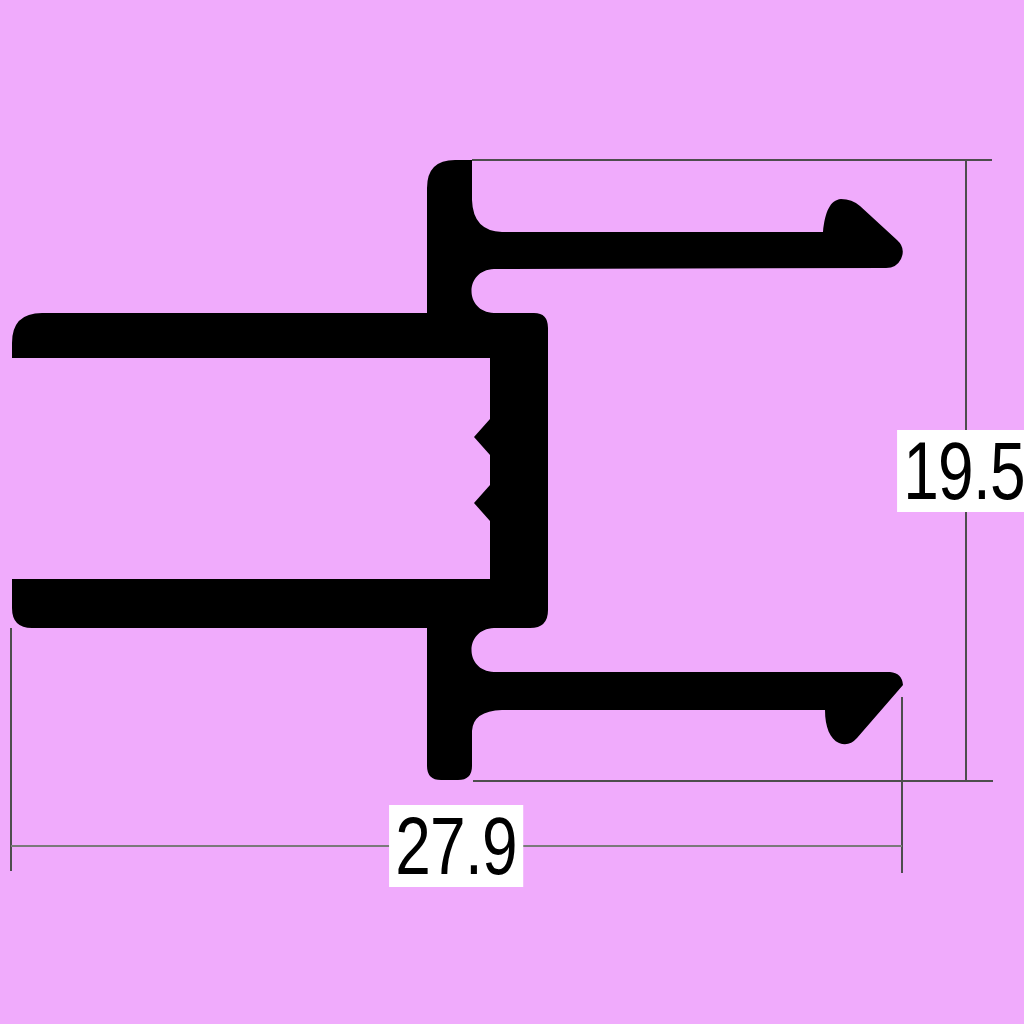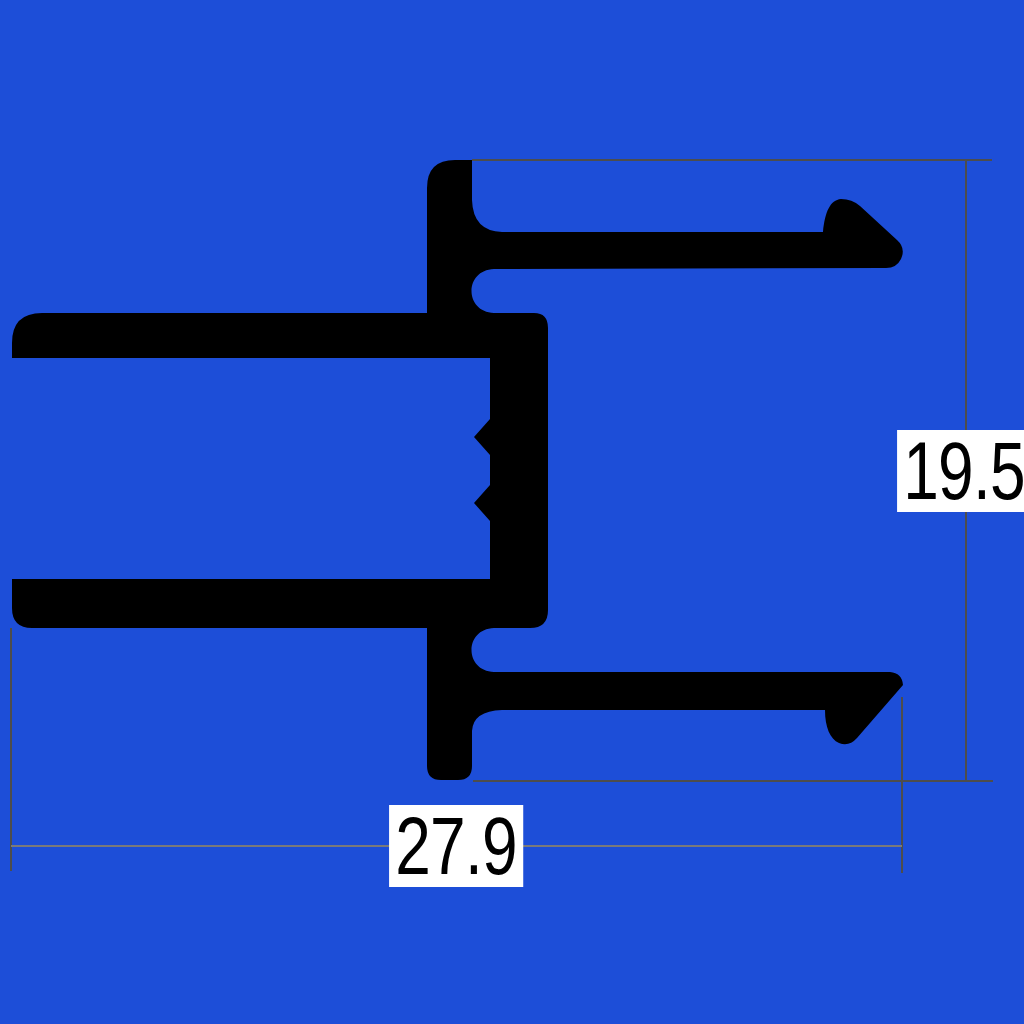--- a/index.html
+++ b/index.html
@@ -1,19 +1,19 @@
 <!DOCTYPE html>
 <html><head>
 <meta charset="utf-8">
 <style>
   html,body{margin:0;padding:0;background:#fff;}
   #canvas{
     position:relative;
     width:1024px;height:1024px;
-    background:#1d4ed8;
+    background:#f0abfc;
     overflow:hidden;
     font-family:"Liberation Sans", sans-serif;
   }
   .thinline{position:absolute;z-index:1;}
   .h-line{height:2px;background:#4d4d4d;}
   .v-line{width:2px;background:#4d4d4d;}
   #dim-width-line{background:#7a7a7a;}
   #profile-svg{position:absolute;left:0;top:0;z-index:2;}
   .dim-label{
     position:absolute;z-index:3;

